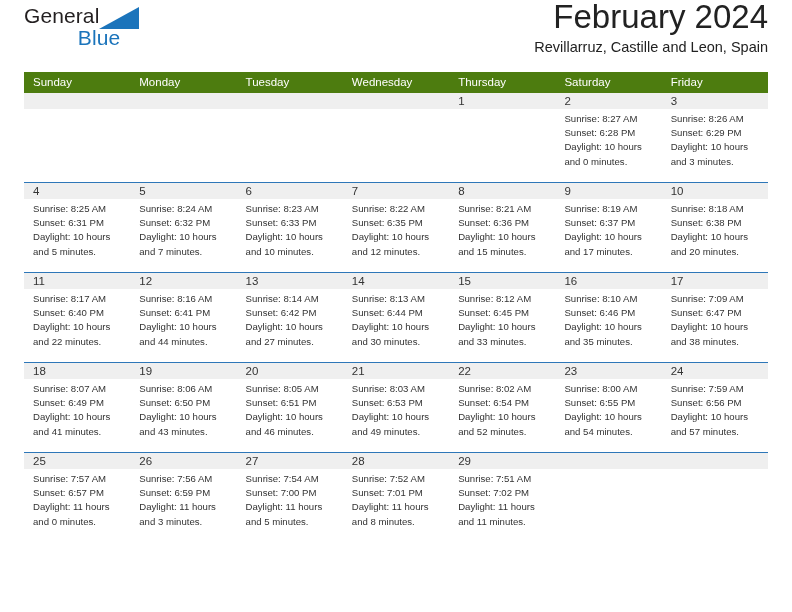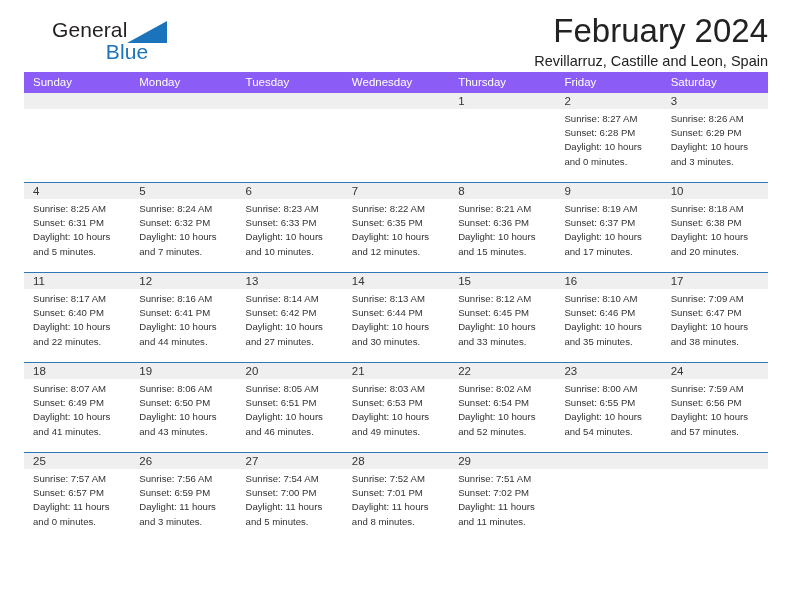--- a/index.html
+++ b/index.html
@@ -7,39 +7,39 @@
     width: 792px; height: 612px;
     background: #ffffff;
     font-family: "Liberation Sans", sans-serif;
     -webkit-font-smoothing: antialiased;
   }
   .page { position: relative; width: 792px; height: 612px; padding: 0 24px; }
 
   
   .masthead {
     display: flex; align-items: flex-start; justify-content: space-between;
-    height: 72px; padding-top: 14px; margin-left: 28px;
+    height: 72px; 
   }
   .logo { position: relative; width: 118px; height: 48px; padding-top: 4px; }
   .logo-general {
     font-size: 21px; color: #231f20; letter-spacing: .1px;
     line-height: 24px; display: inline-block;
   }
   .logo-tri { position: absolute; left: 75px; top: 7px; }
   .logo-blue {
     display: block; font-size: 21px; color: #1b74bb; line-height: 22px;
     margin-top: -1px; margin-left: 32px; letter-spacing: .1px; text-align: center;
   }
   .titles { text-align: right; padding-top: 2px; }
   .cal-title { font-size: 33px; color: #222222; line-height: 30px; font-weight: normal; }
   .cal-subtitle { font-size: 14.5px; color: #222222; line-height: 22px; margin-top: 4px; }
 
   
   .calendar { width: 744px; }
-  .weekdays { display: flex; background: #8b5cf6; height: 21px; }
+  .weekdays { display: flex; background: #4d7c0f; height: 21px; }
   .weekday {
     flex: 1 1 0; color: #ffffff; font-size: 11.5px; line-height: 21px;
     padding-left: 9px; white-space: nowrap;
   }
   .week { border-top: 1.3px solid #2e77b8; }
   .week:first-of-type { border-top: none; }
   .week-row { display: flex; height: 89px; }
   .daycell {
     flex: 1 1 0; width: 106.28px; position: relative; background: #ffffff;
   }
@@ -77,22 +77,22 @@
 
   </div>
 
   <div class="calendar">
     <div class="weekdays" id="weekday-row">
         <div class="weekday">Sunday</div>
         <div class="weekday">Monday</div>
         <div class="weekday">Tuesday</div>
         <div class="weekday">Wednesday</div>
         <div class="weekday">Thursday</div>
+        <div class="weekday">Saturday</div>
         <div class="weekday">Friday</div>
-        <div class="weekday">Saturday</div>
       </div>
     <div id="weeks-container">
         <div class="week">
           <div class="week-row">
             <div class="daycell empty">
               <div class="numband"></div>
             </div>
             <div class="daycell empty">
               <div class="numband"></div>
             </div>

